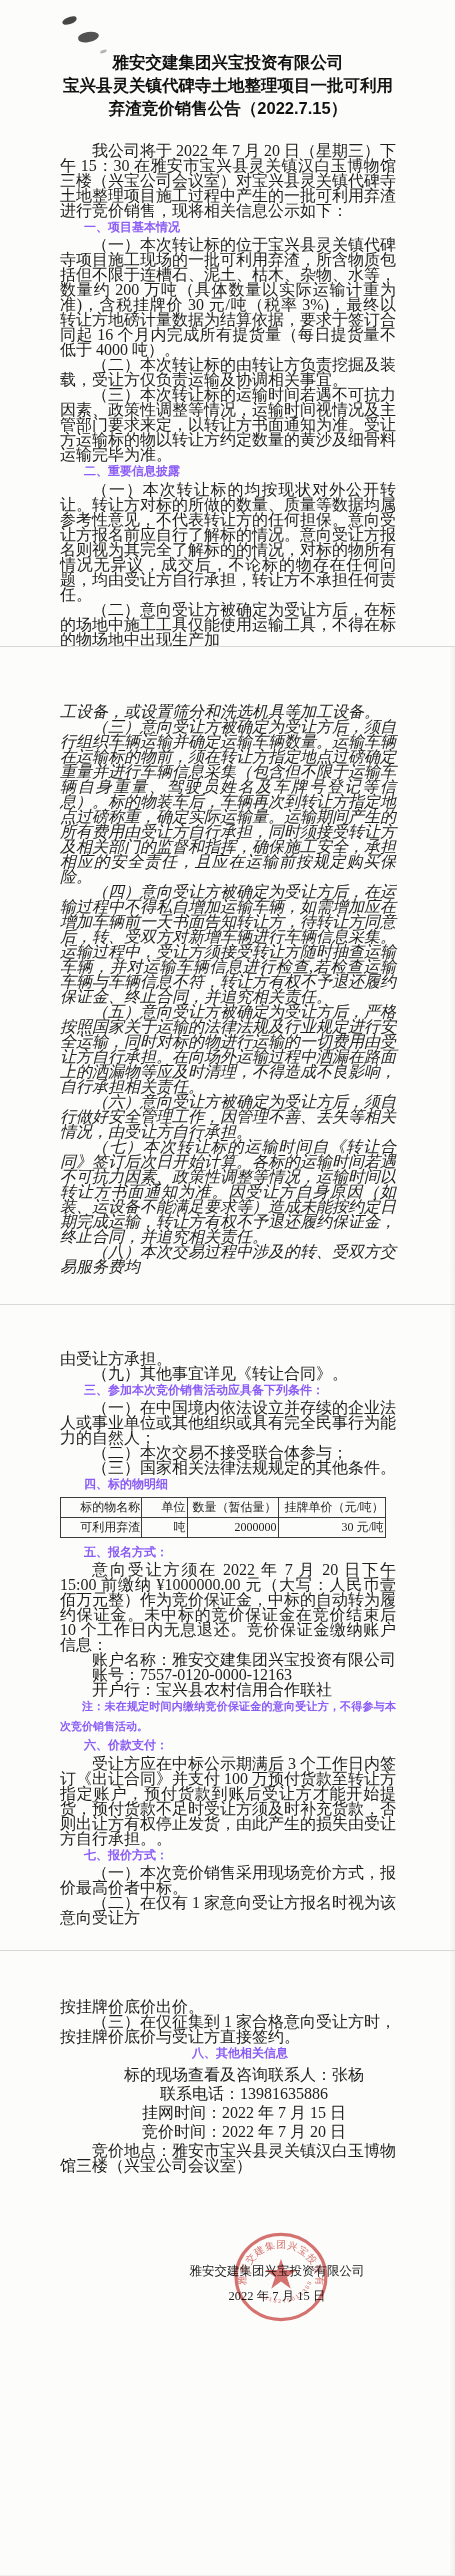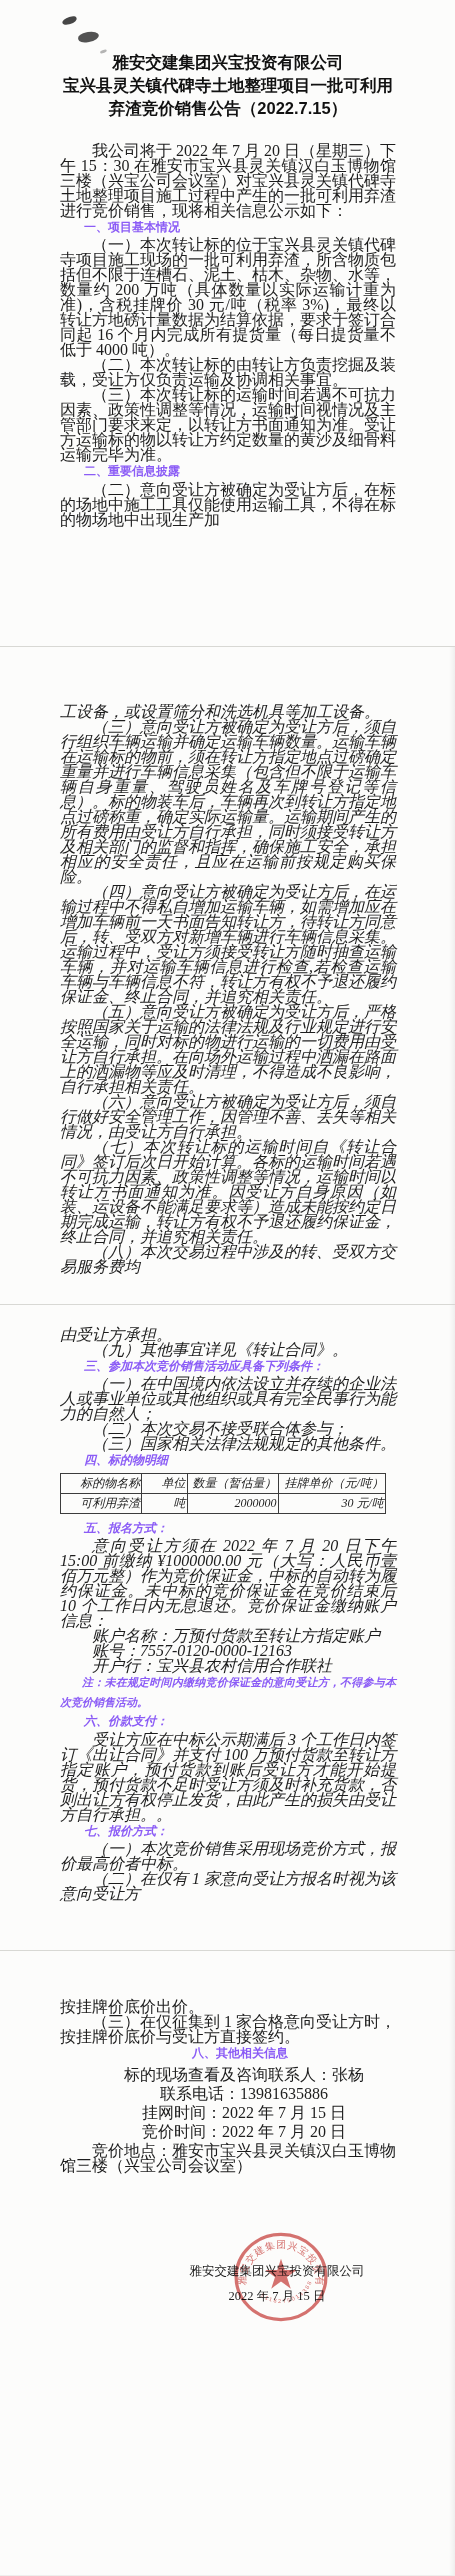--- a/index.html
+++ b/index.html
@@ -13,21 +13,21 @@
   .page {
     position:relative;
     width:456px;
     background:#fcfcfb;
     box-sizing:border-box;
     padding-left:60px; padding-right:60px;
     overflow:hidden;
   }
   .page1 { height:646px; padding-top:51px; }
   .page2 { height:658px; padding-top:57px; border-top:0.6px solid #d8d8d4;font-style:italic; }
-  .page3 { height:646px; padding-top:22px;  border-top:0.6px solid #d8d8d4;font-style:italic; }
+  .page3 { height:646px; padding-top:46px;  border-top:0.6px solid #d8d8d4; }
   .page4 { height:625px; padding-top:48px;  border-top:0.6px solid #d8d8d4; }
   .page2::after, .page3::after, .page4::after {
     content:""; position:absolute; top:0; right:0; width:6.8px; height:100%;
     background:linear-gradient(to right, rgba(0,0,0,0), rgba(0,0,0,0.06));
   }
   .title {
     margin:0 0 23px 0;
     text-align:center;
     font-family:"Liberation Sans","DejaVu Sans",sans-serif;
     font-weight:bold;
@@ -109,20 +109,21 @@
       <div>宝兴县灵关镇代碑寺土地整理项目一批可利用</div>
       <div>弃渣竞价销售公告（2022.7.15）</div>
     </h1>
 
     <p class="body indent">我公司将于 2022 年 7 月 20 日（星期三）下午 15：30 在雅安市宝兴县灵关镇汉白玉博物馆三楼（兴宝公司会议室）对宝兴县灵关镇代碑寺土地整理项目施工过程中产生的一批可利用弃渣进行竞价销售，现将相关信息公示如下：</p>
     <p class="hd">一、项目基本情况</p>
     <p class="body indent">（一）本次转让标的位于宝兴县灵关镇代碑寺项目施工现场的一批可利用弃渣，所含物质包括但不限于连槽石、泥土、枯木、杂物、水等，数量约 200 万吨（具体数量以实际运输计重为准)，含税挂牌价 30 元/吨（税率 3%)，最终以转让方地磅计量数据为结算依据，要求于签订合同起 16 个月内完成所有提货量（每日提货量不低于 4000 吨）。</p>
     <p class="body indent">（二）本次转让标的由转让方负责挖掘及装载，受让方仅负责运输及协调相关事宜。</p>
     <p class="body indent">（三）本次转让标的运输时间若遇不可抗力因素、政策性调整等情况，运输时间视情况及主管部门要求来定，以转让方书面通知为准。受让方运输标的物以转让方约定数量的黄沙及细骨料运输完毕为准。</p>
     <p class="hd">二、重要信息披露</p>
+    <p class="body indent">（一）本次转让标的均按现状对外公开转让。转让方对标的所做的数量、质量等数据均属参考性意见，不代表转让方的任何担保。意向受让方报名前应自行了解标的情况。意向受让方报名则视为其完全了解标的的情况，对标的物所有情况无异议，成交后，不论标的物存在任何问题，均由受让方自行承担，转让方不承担任何责任。</p>
     <p class="body indent">（二）意向受让方被确定为受让方后，在标的场地中施工工具仅能使用运输工具，不得在标的物场地中出现生产加</p>
   </div>
 
   <div class="page page2">
     <p class="body">工设备，或设置筛分和洗选机具等加工设备。</p>
     <p class="body indent">（三）意向受让方被确定为受让方后，须自行组织车辆运输并确定运输车辆数量。运输车辆在运输标的物前，须在转让方指定地点过磅确定重量并进行车辆信息采集（包含但不限于运输车辆自身重量、驾驶员姓名及车牌号登记等信息）。标的物装车后，车辆再次到转让方指定地点过磅称重，确定实际运输量。运输期间产生的所有费用由受让方自行承担，同时须接受转让方及相关部门的监督和指挥，确保施工安全，承担相应的安全责任，且应在运输前按规定购买保险。</p>
     <p class="body indent">（四）意向受让方被确定为受让方后，在运输过程中不得私自增加运输车辆，如需增加应在增加车辆前一天书面告知转让方，待转让方同意后，转、受双方对新增车辆进行车辆信息采集。运输过程中，受让方须接受转让方随时抽查运输车辆，并对运输车辆信息进行检查,若检查运输车辆与车辆信息不符，转让方有权不予退还履约保证金、终止合同，并追究相关责任。</p>
     <p class="body indent">（五）意向受让方被确定为受让方后，严格按照国家关于运输的法律法规及行业规定进行安全运输，同时对标的物进行运输的一切费用由受让方自行承担。在向场外运输过程中洒漏在路面上的洒漏物等应及时清理，不得造成不良影响，自行承担相关责任。</p>
     <p class="body indent">（六）意向受让方被确定为受让方后，须自行做好安全管理工作，因管理不善、丢失等相关情况，由受让方自行承担。</p>
     <p class="body indent">（七）本次转让标的运输时间自《转让合同》签订后次日开始计算。各标的运输时间若遇不可抗力因素、政策性调整等情况，运输时间以转让方书面通知为准。因受让方自身原因（如装、运设备不能满足要求等）造成未能按约定日期完成运输，转让方有权不予退还履约保证金，终止合同，并追究相关责任。</p>
@@ -156,21 +157,21 @@
           <td>可利用弃渣</td>
           <td>吨</td>
           <td>2000000</td>
           <td>30 元/吨</td>
         </tr>
       </tbody>
     </table>
 
     <p class="hd">五、报名方式：</p>
     <p class="body indent">意向受让方须在 2022 年 7 月 20 日下午 15:00 前缴纳 ¥1000000.00 元（大写：人民币壹佰万元整）作为竞价保证金，中标的自动转为履约保证金。未中标的竞价保证金在竞价结束后 10 个工作日内无息退还。竞价保证金缴纳账户信息：</p>
-    <p class="body indent">账户名称：万预付货款至转让方指定账户</p>
+    <p class="body indent">账户名称：雅安交建集团兴宝投资有限公司</p>
     <p class="body indent">账号：7557-0120-0000-12163</p>
     <p class="body indent">开户行：宝兴县农村信用合作联社</p>
     <p class="note">注：未在规定时间内缴纳竞价保证金的意向受让方，不得参与本次竞价销售活动。</p>
     <p class="hd">六、价款支付：</p>
     <p class="body indent">受让方应在中标公示期满后 3 个工作日内签订《出让合同》并支付 100 万预付货款至转让方指定账户，预付货款到账后受让方才能开始提货，预付货款不足时受让方须及时补充货款，否则出让方有权停止发货，由此产生的损失由受让方自行承担。。</p>
     <p class="hd">七、报价方式：</p>
     <p class="body indent">（一）本次竞价销售采用现场竞价方式，报价最高价者中标。</p>
     <p class="body indent">（二）在仅有 1 家意向受让方报名时视为该意向受让方</p>
   </div>
 

